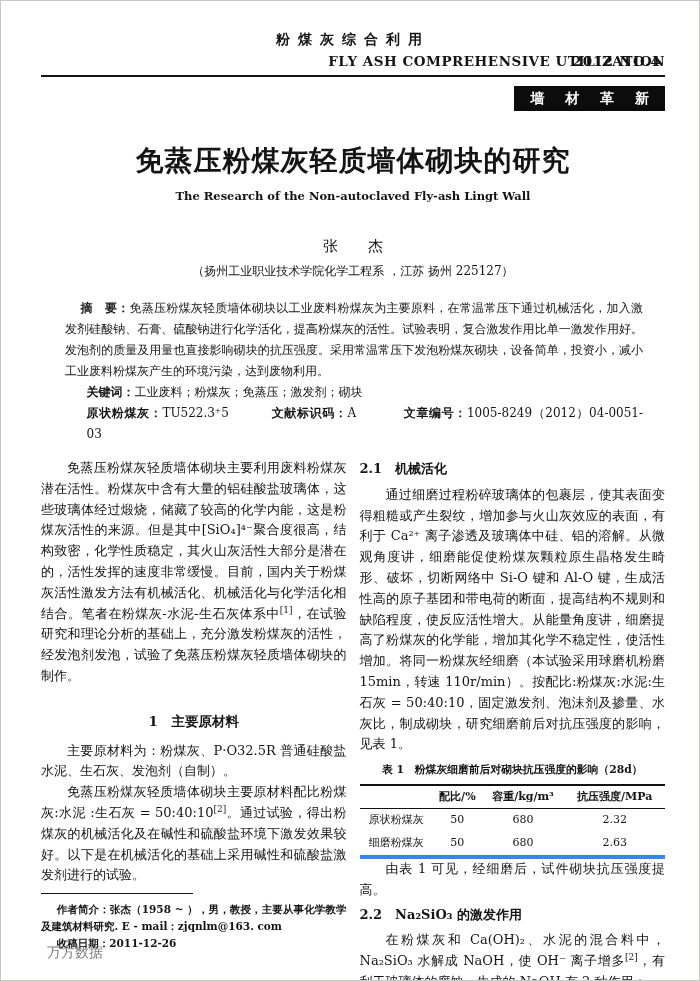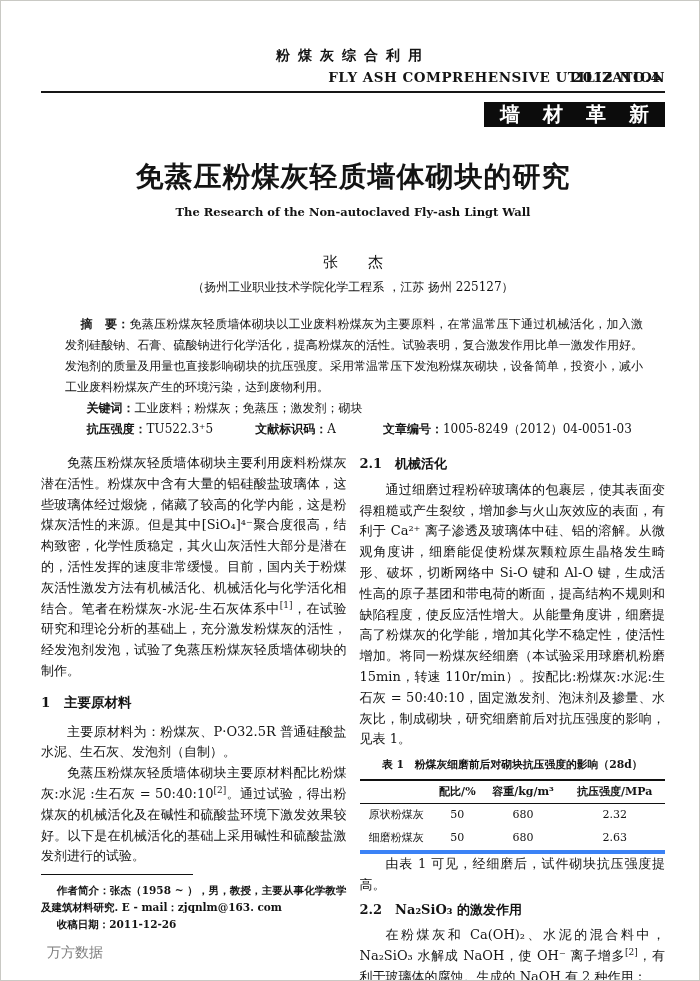--- a/index.html
+++ b/index.html
@@ -9,45 +9,45 @@
     margin:0 auto;
     background:#ffffff;
     border:1px solid #c9c9c4;
     box-sizing:border-box;
     padding:30px 34px 0 40px;
     font-family:"DejaVu Serif","Liberation Serif",serif;
     color:#141414;
     overflow:hidden;
   }
   
-  .jtitle{text-align:center;font-size:14px;font-weight:bold;letter-spacing:8px;margin-top:16px;}
+  .jtitle{text-align:center;font-size:14px;font-weight:bold;letter-spacing:8px;}
   .jline2{position:relative;text-align:right;font-size:13.5px;font-weight:bold;margin-top:4px;letter-spacing:.5px;}
   .issue{position:absolute;right:4px;top:0;font-weight:bold;letter-spacing:1px;}
   .headrule{border-bottom:2.5px solid #161616;margin-top:6px;}
   .badgerow{text-align:right;margin-top:9px;height:26px;}
-  .badge{display:inline-block;background:#0c0c0c;color:#fff;font-size:20px;font-weight:bold;
+  .badge{display:inline-block;background:#0c0c0c;color:#fff;font-size:14px;font-weight:bold;
          letter-spacing:8px;padding:4px 8px 4px 16px;line-height:17px;}
   
   .atitle{text-align:center;font-size:28px;font-weight:bold;margin-top:30px;letter-spacing:1px;}
   .entitle{text-align:center;font-size:11.5px;font-weight:bold;margin-top:9px;}
   .author{text-align:center;font-size:15px;margin-top:34px;}
   .affil{text-align:center;font-size:12px;margin-top:7px;}
   
   .abstract{margin:18px 22px 0 24px;font-size:12px;line-height:21px;text-align:justify;}
   .abstract .lead{text-indent:1.3em;}
   b.lbl{font-weight:bold;}
   .kwline{padding-left:1.8em;margin-top:0;}
   .metaline{padding-left:1.8em;}
   .metaline .gap1{margin-right:3.2em;}
   .metaline .gap2{margin-right:3.6em;}
   
   .columns{display:flex;gap:13px;margin-top:13px;font-size:13px;line-height:20.8px;text-align:justify;}
   .col{flex:1 1 0;min-width:0;}
   .col p{margin:0;text-indent:2em;}
-  h3.sec{font-size:13.5px;font-weight:bold;margin:10px 0 9px 0;text-align:left;}
+  h3.sec{font-size:13.5px;font-weight:bold;margin:24px 0 9px 0;text-align:center;}
   h4.sec{font-size:13px;font-weight:bold;margin:1px 0 5px 0;text-align:left;}
   sup{font-size:9px;line-height:0;}
   
   .footrule{width:152px;border-top:1.5px solid #111;margin-top:7px;}
   .bio{font-size:10.5px;line-height:17px;margin-top:7px;font-weight:600;}
   .bio p{text-indent:1.5em;margin:0;}
   
   .tcaption{text-align:center;font-size:10.8px;font-weight:bold;margin:5px 0 3px 0;}
   table.t1{width:100%;border-collapse:collapse;font-size:11px;
            border-top:2px solid #111;border-bottom:4px solid #3b82f6;}
@@ -76,21 +76,21 @@
 
   <div class="atitle">免蒸压粉煤灰轻质墙体砌块的研究</div>
   <div class="entitle">The Research of the Non-autoclaved Fly-ash Lingt Wall</div>
   <div class="author">张　　杰</div>
   <div class="affil">（扬州工业职业技术学院化学工程系 ，江苏 扬州 225127）</div>
 
   <div class="abstract">
     <div class="lead"><b class="lbl">摘　要：</b><span>免蒸压粉煤灰轻质墙体砌块以工业废料粉煤灰为主要原料，在常温常压下通过机械活化，加入激发剂硅酸钠、石膏、硫酸钠进行化学活化，提高粉煤灰的活性。试验表明，复合激发作用比单一激发作用好。发泡剂的质量及用量也直接影响砌块的抗压强度。采用常温常压下发泡粉煤灰砌块，设备简单，投资小，减小工业废料粉煤灰产生的环境污染，达到废物利用。</span></div>
     <div class="kwline"><b class="lbl">关键词：</b><span>工业废料；粉煤灰；免蒸压；激发剂；砌块</span></div>
     <div class="metaline">
-      <span class="gap1"><b class="lbl">抗压强度：</b><span>TU522.3⁺5</span></span>
+      <span class="gap1"><b class="lbl">原状粉煤灰：</b><span>TU522.3⁺5</span></span>
       <span class="gap2"><b class="lbl">文献标识码：</b><span>A</span></span>
       <span><b class="lbl">文章编号：</b><span>1005-8249（2012）04-0051-03</span></span>
     </div>
   </div>
 
   <div class="columns">
 
     <div class="col">
       <p>免蒸压粉煤灰轻质墙体砌块主要利用废料粉煤灰潜在活性。粉煤灰中含有大量的铝硅酸盐玻璃体，这些玻璃体经过煅烧，储藏了较高的化学内能，这是粉煤灰活性的来源。但是其中[SiO₄]⁴⁻聚合度很高，结构致密，化学性质稳定，其火山灰活性大部分是潜在的，活性发挥的速度非常缓慢。目前，国内关于粉煤灰活性激发方法有机械活化、机械活化与化学活化相结合。笔者在粉煤灰-水泥-生石灰体系中<sup>[1]</sup>，在试验研究和理论分析的基础上，充分激发粉煤灰的活性，经发泡剂发泡，试验了免蒸压粉煤灰轻质墙体砌块的制作。</p>
       <h3 class="sec">1　主要原材料</h3>

